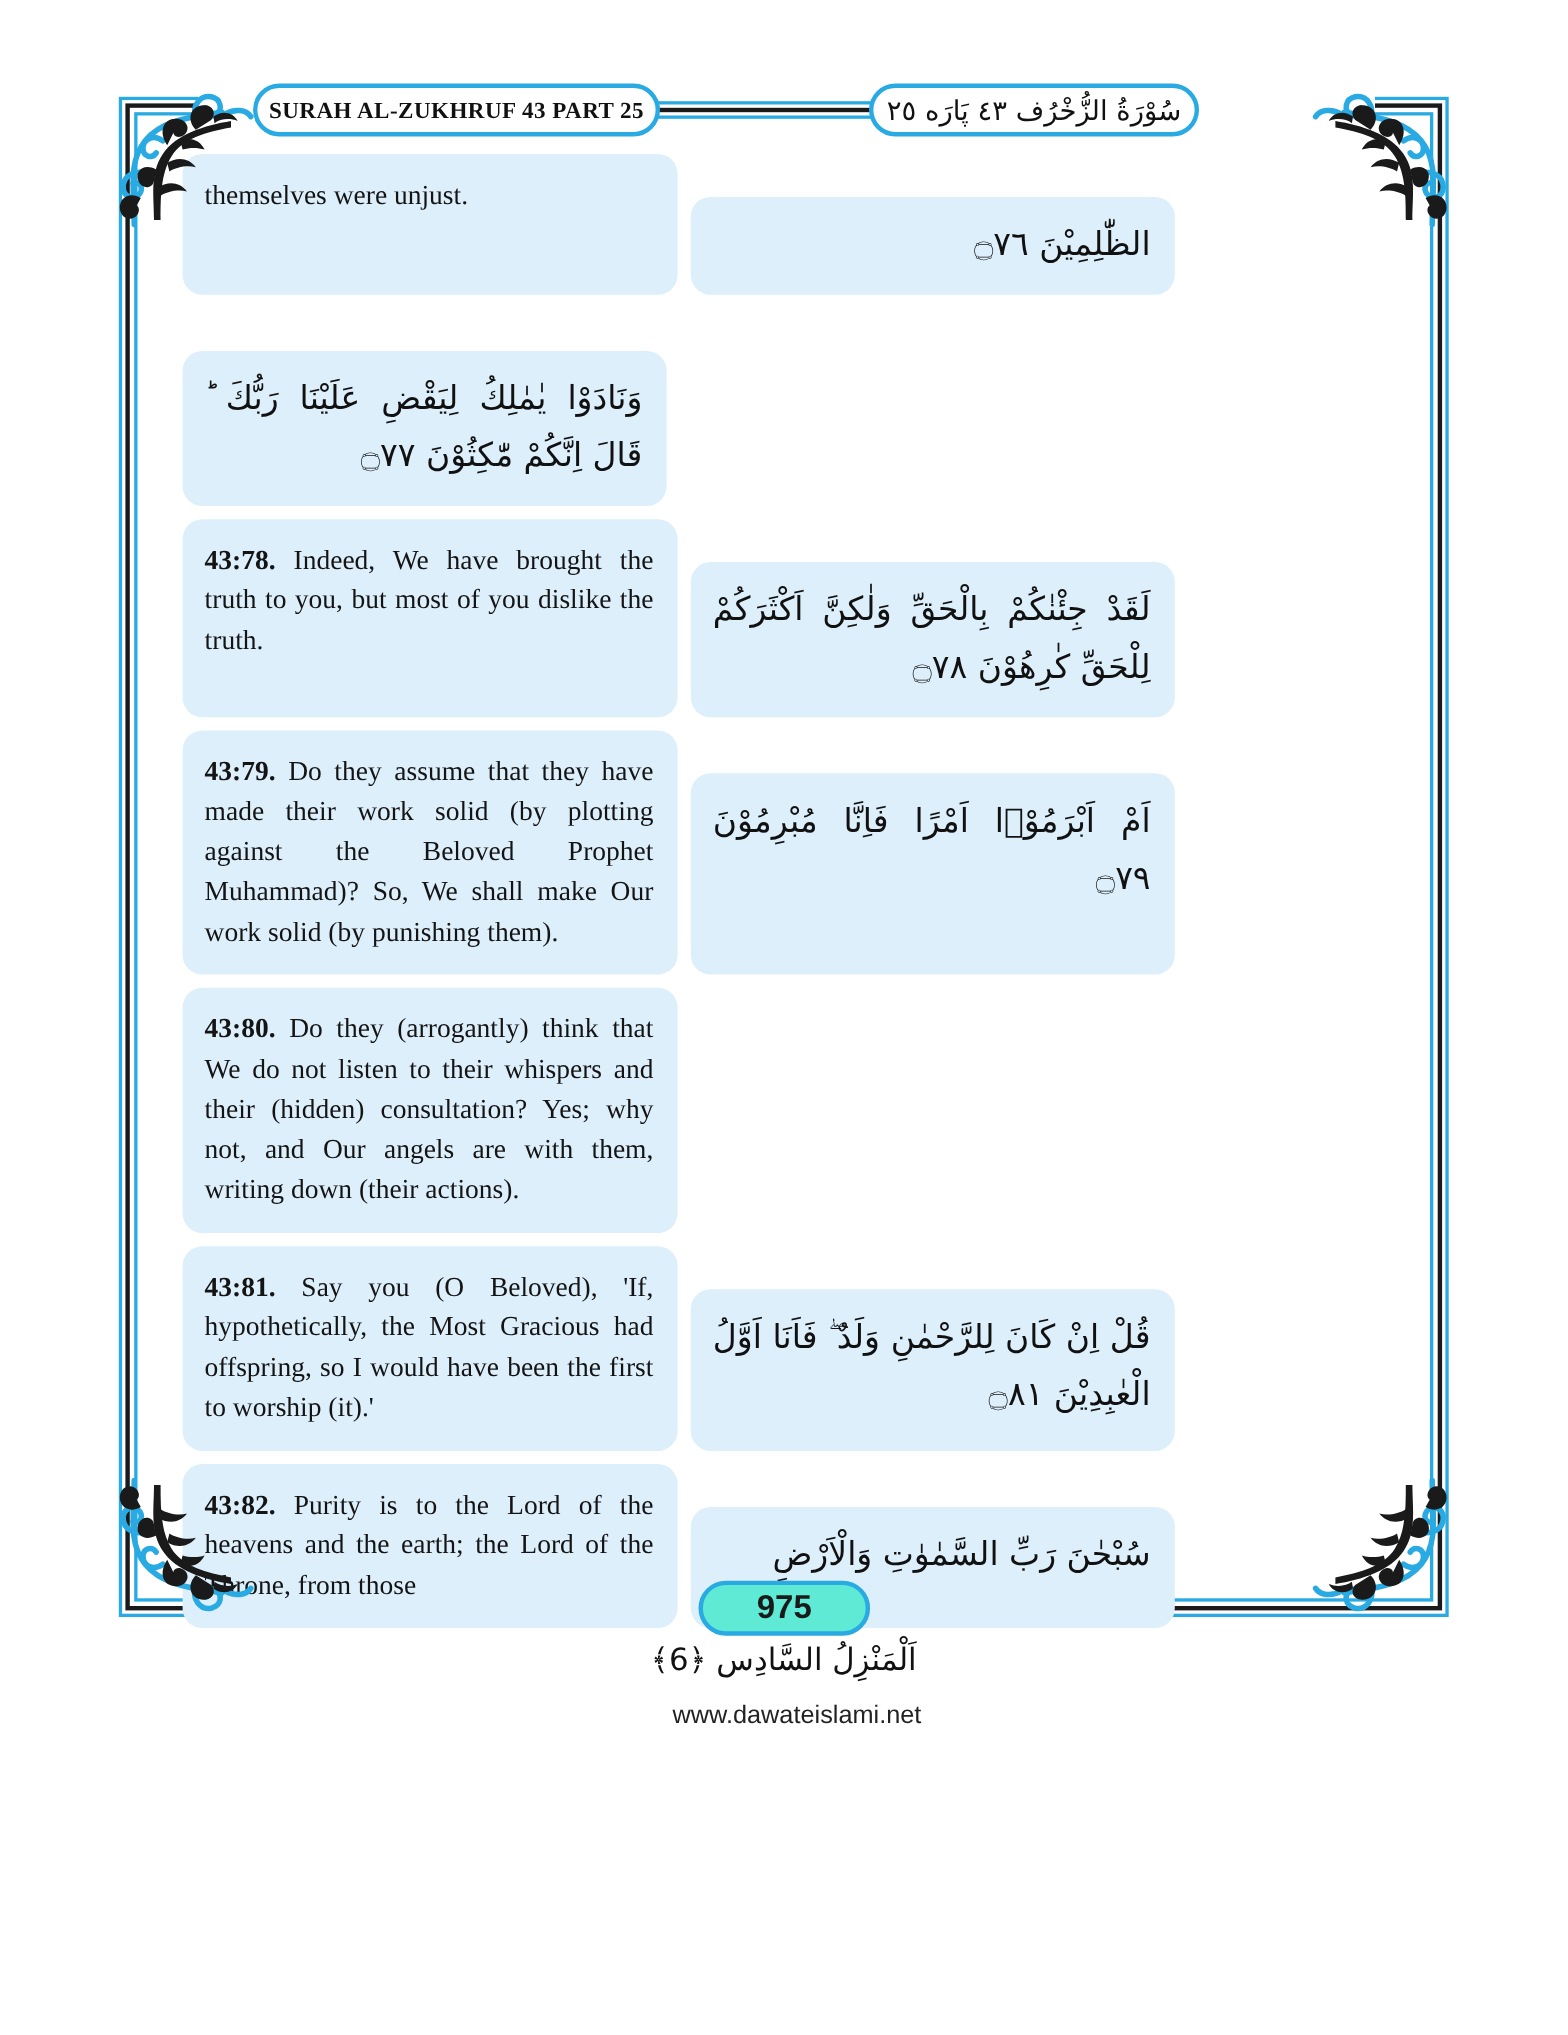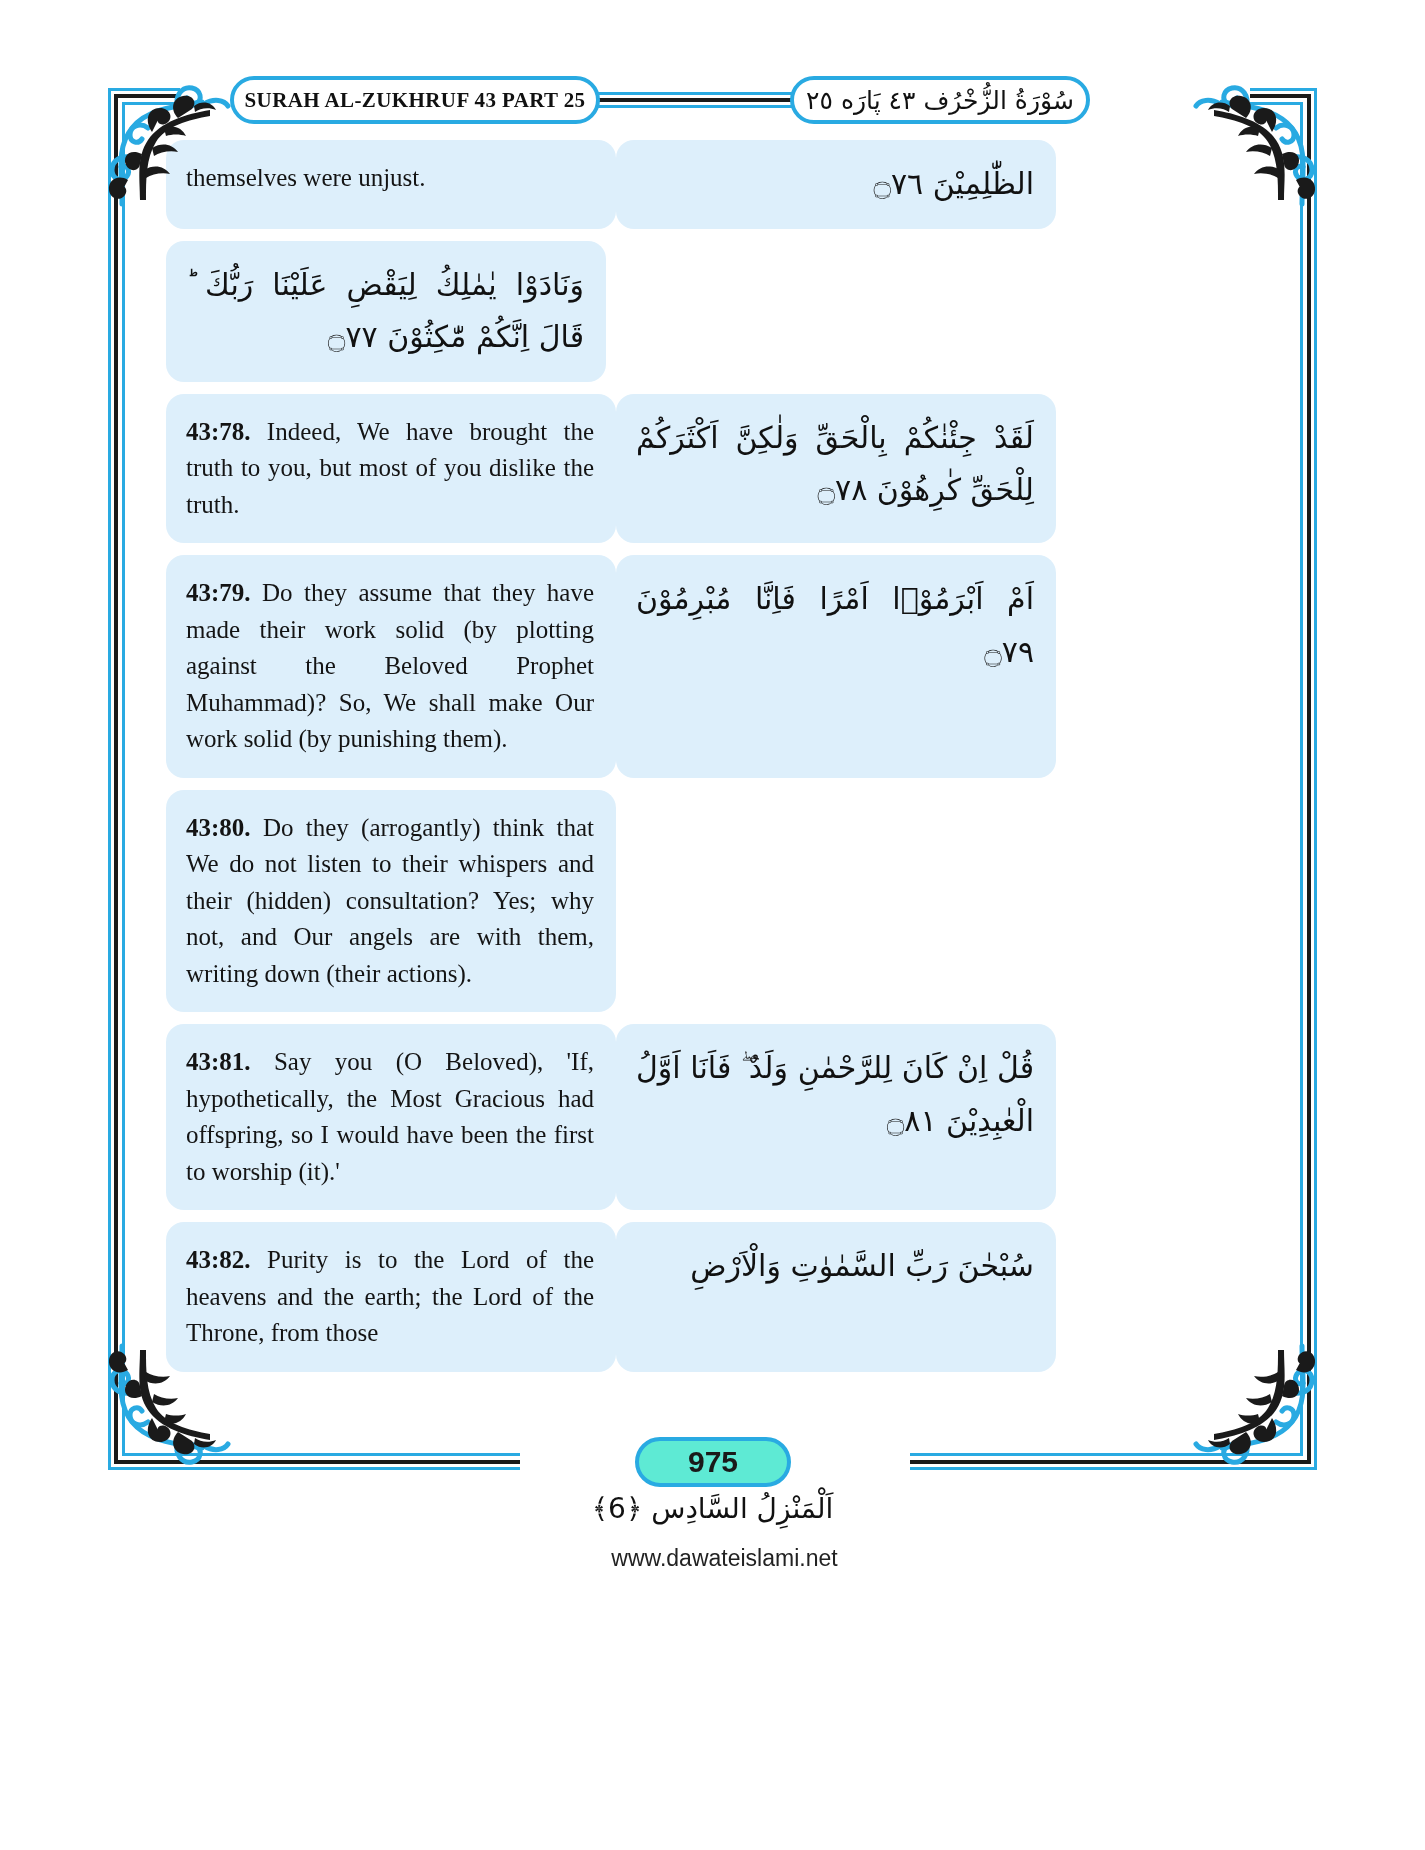--- a/index.html
+++ b/index.html
@@ -179,20 +179,21 @@
 
   
   .verse-grid {
     position: absolute;
     left: 166px;
     top: 140px;
     width: 1090px;
   }
   .verse-row {
     display: flex;
+    gap: 12px;
     margin-bottom: 12px;
   }
   .cell {
     background: #ddeffb;
     border-radius: 18px;
     box-sizing: border-box;
   }
   .cell-en {
     width: 450px;
     padding: 20px 22px 20px 20px;
@@ -208,20 +209,21 @@
   }
   .cell-ar {
     width: 440px;
     padding: 18px 22px 18px 20px;
     direction: rtl;
     text-align: justify;
     font-family: "DejaVu Sans", sans-serif;
     font-size: 30px;
     line-height: 1.75;
     color: #111111;
+    margin-top: 39px;
   }
 
   
   .verse-row { align-items: stretch; }
   .verse-row > .cell { display: block; }
 </style>
 </head>
 <body>
 
 <div class="page">

